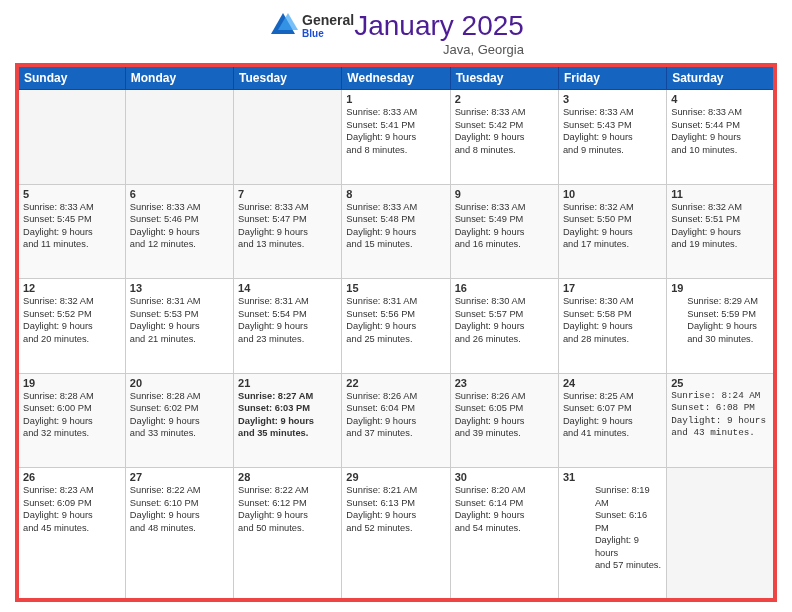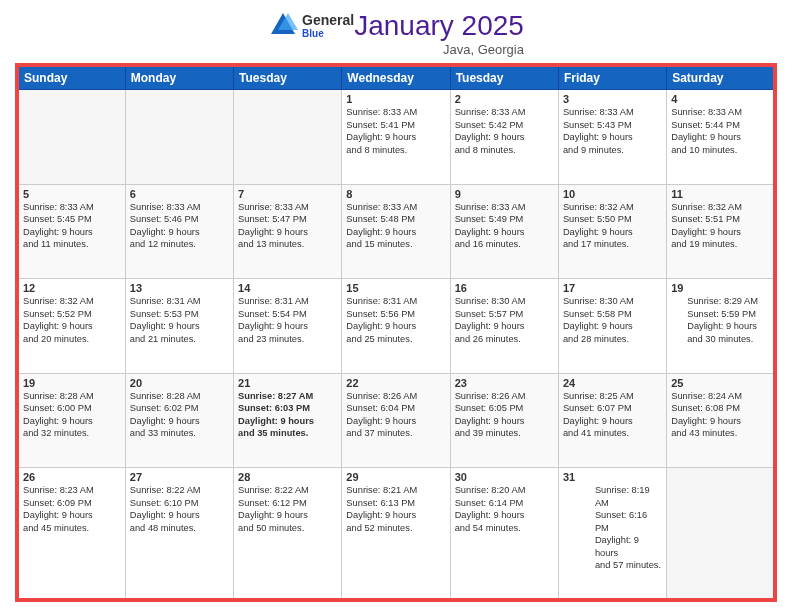--- a/index.html
+++ b/index.html
@@ -296,21 +296,21 @@
           </td>
           <td class="alt-row">
             <span class="day-num">24</span>
             <div class="cell-text" style="white-space: pre-line;">Sunrise: 8:25 AM
 Sunset: 6:07 PM
 Daylight: 9 hours
 and 41 minutes.</div>
           </td>
           <td class="alt-row">
             <span class="day-num">25</span>
-            <div class="cell-text" style="white-space: pre-line;">Sunrise: 8:24 AM
+            <div class="cell-text" style="white-space: pre-line; font-family: Liberation Mono, monospace;">Sunrise: 8:24 AM
 Sunset: 6:08 PM
 Daylight: 9 hours
 and 43 minutes.</div>
           </td>
         </tr>
         <tr class="row5">
           <td>
             <span class="day-num">26</span>
             <div class="cell-text" style="white-space: pre-line;">Sunrise: 8:23 AM
 Sunset: 6:09 PM

